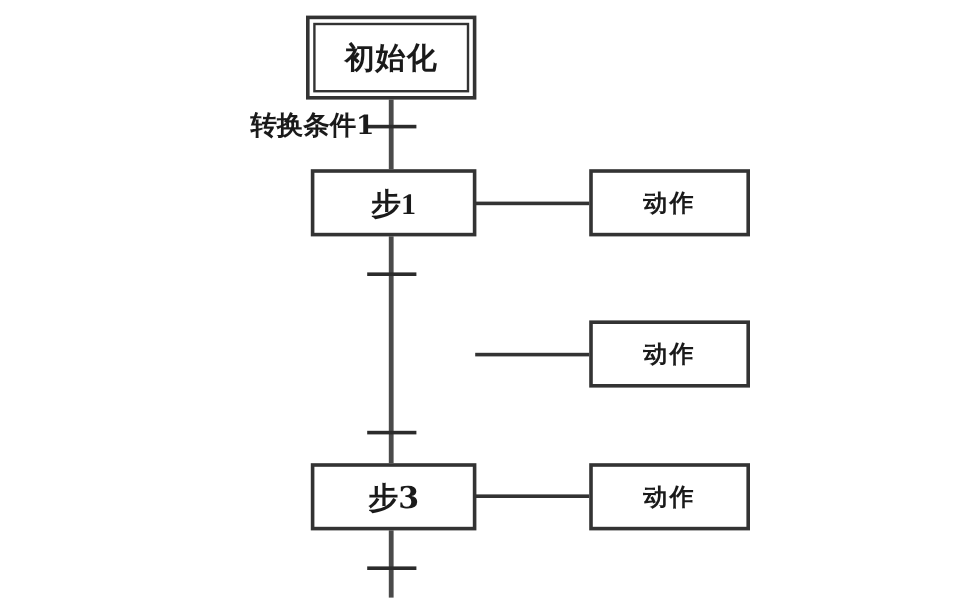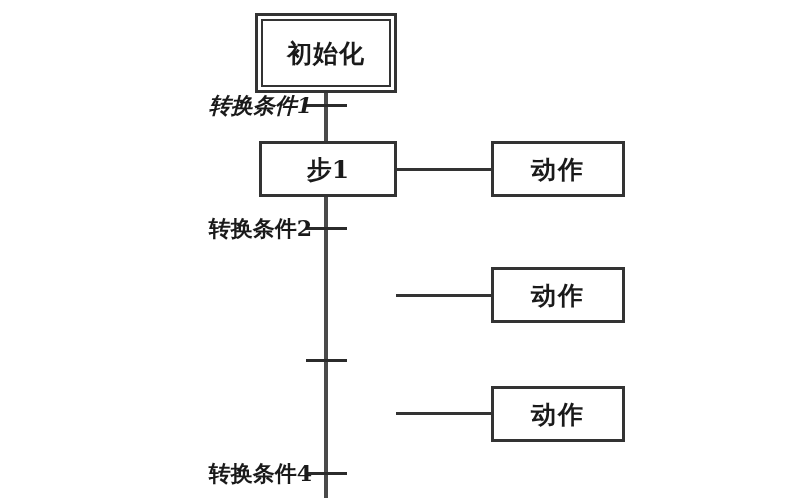--- a/index.html
+++ b/index.html
@@ -27,21 +27,21 @@
     width: 4px;
     height: 418px;
     background: #4a4a4a;
   }
   
   .init-box {
     position: absolute;
     left: 255px;
     top: 13px;
     width: 142px;
-    height: 80px;
+    height: 70px;
     border: 3px solid var(--stroke);
     background: var(--bg);
     padding-left: 43px;
   }
   .init-inner {
     position: absolute;
     inset: 3px;
     border: 2px solid var(--stroke);
     display: flex;
     align-items: center;
@@ -70,21 +70,21 @@
   .action-box {
     position: absolute;
     left: 491px;
     width: 134px;
     height: 56px;
     border: 3px solid var(--stroke);
     background: var(--bg);
     display: flex;
     align-items: center;
     justify-content: center;
-    font-size: 25px;
+    font-size: 20px;
     font-weight: bold;
     color: var(--text);
     letter-spacing: 2px;
   }
   
   .connector {
     position: absolute;
     left: 396px;
     width: 96px;
     height: 3px;
@@ -105,34 +105,34 @@
     width: 162px;
     height: 28px;
     line-height: 28px;
     text-align: right;
     font-size: 22px;
     font-weight: bold;
     color: var(--text);
     white-space: nowrap;
   }
   
-  .row1.step-box  { top: 141px; }
+  .row1.step-box  { top: 141px; font-family: Liberation Serif, serif; }
   .row2.step-box  { top: 267px; }
   .row3.step-box  { top: 386px; }
   .row1.action-box{ top: 141px; }
   .row2.action-box{ top: 267px; }
   .row3.action-box{ top: 386px; }
   .row1.connector { top: 168px; }
   .row2.connector { top: 294px; }
   .row3.connector { top: 412px; }
   .tick1 { top: 104px; }
   .tick2 { top: 227px; }
   .tick3 { top: 359px; }
   .tick4 { top: 472px; }
-  .lbl1 { top: 91px; font-style: italic; }
+  .lbl1 { top: 91px; }
   .lbl2 { top: 214px; }
   .lbl3 { top: 346px; }
   .lbl4 { top: 459px; }
 </style>
 </head>
 <body>
 
 <div class="canvas">
 
   <div class="vline"></div>
@@ -142,26 +142,25 @@
   </div>
 
   <div class="tick tick1"></div>
   <div class="t-label lbl1">转换条件1</div>
 
   <div class="step-box row1">步1</div>
   <div class="connector row1"></div>
   <div class="action-box row1">动作</div>
 
   <div class="tick tick2"></div>
-  <div class="t-label lbl2">转换条件2</div>
 
   <div class="connector row2"></div>
   <div class="action-box row2">动作</div>
 
   <div class="tick tick3"></div>
 
+  <div class="step-box row3">步3</div>
   <div class="connector row3"></div>
   <div class="action-box row3">动作</div>
 
   <div class="tick tick4"></div>
-  <div class="t-label lbl4">转换条件4</div>
 
 </div>
 
 </body></html>

